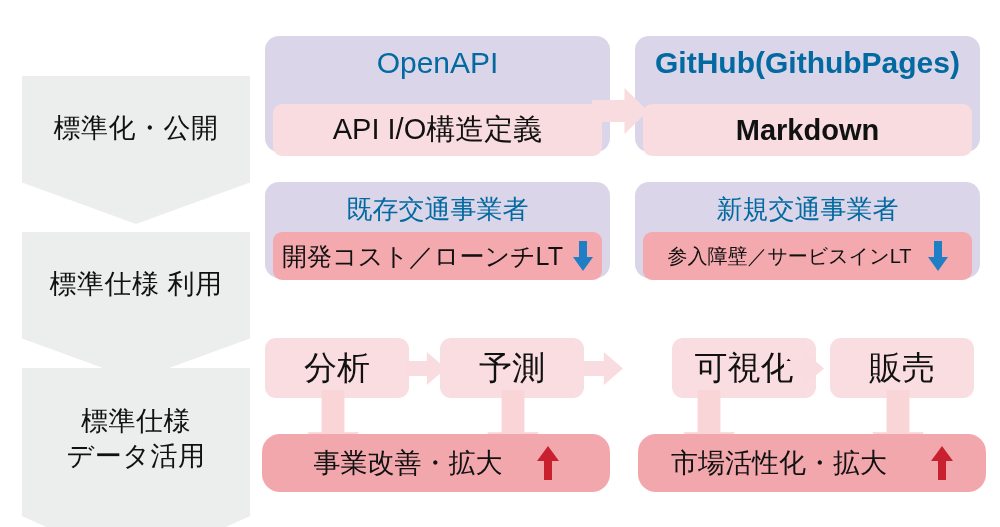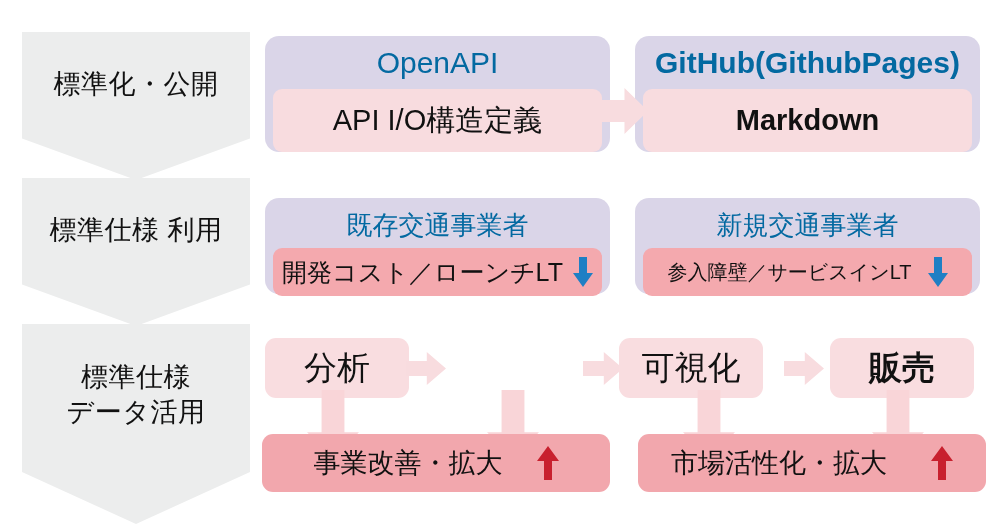--- a/index.html
+++ b/index.html
@@ -24,35 +24,36 @@
     left: 22px;
     width: 228px;
     background: #ECEDED;
     display: flex;
     align-items: flex-start;
     justify-content: center;
     color: #111111;
     text-align: center;
     line-height: 1.28;
     letter-spacing: 0.5px;
+    margin-top: 44px;
   }
   .stage-chevron .stage-label {
     display: block;
     width: 100%;
   }
   .chev-1 {
     top: 32px;
     height: 148px;
     clip-path: polygon(0 0, 100% 0, 100% 72%, 50% 100%, 0 72%);
     font-size: 27px;
     padding-top: 35px;
     box-sizing: border-box;
   }
   .chev-2 {
-    top: 178px;
+    top: 188px;
     height: 148px;
     clip-path: polygon(0 0, 100% 0, 100% 72%, 50% 100%, 0 72%);
     font-size: 27px;
     padding-top: 35px;
     box-sizing: border-box;
   }
   .chev-3 {
     top: 324px;
     height: 200px;
     clip-path: polygon(0 0, 100% 0, 100% 74%, 50% 100%, 0 74%);
@@ -88,26 +89,26 @@
   .inner-pill.light { background: #F8DCDF; }
   .inner-pill.mid   { background: #F4A9AE; }
 
   
   .r1 { top: 36px; height: 116px; }
   .r1-left  { left: 265px; width: 345px; }
   .r1-right { left: 635px; width: 345px; font-weight: bold; }
   .r1 .outer-title { top: 10px; font-size: 30px; }
   .r1 .inner-pill {
     left: 8px; right: 8px;
-    top: 53px; height: 63px;
+    top: 68px; height: 52px;
     font-size: 29px;
   }
 
   
-  .r2 { top: 182px; height: 96px; margin-top: 16px; }
+  .r2 { top: 182px; height: 96px; }
   .r2-left  { left: 265px; width: 345px; }
   .r2-right { left: 635px; width: 345px; text-decoration: underline; }
   .r2 .outer-title { top: 10px; font-size: 26px; }
   .r2 .inner-pill {
     left: 8px; right: 8px;
     top: 50px; height: 48px;
     font-size: 25px;
     justify-content: center;
     gap: 10px;
   }
@@ -151,22 +152,22 @@
     display: flex;
     align-items: center;
     justify-content: center;
     font-size: 33px;
     color: #111111;
     box-sizing: border-box;
     white-space: nowrap;
   }
   .fb-1 { left: 265px; width: 144px; }
   .fb-2 { left: 440px; width: 144px; }
-  .fb-3 { left: 619px; width: 144px; align-items: center; }
-  .fb-4 { left: 830px; width: 144px; font-weight: bold; }
+  .fb-3 { left: 672px; width: 144px; align-items: center; }
+  .fb-4 { left: 830px; width: 144px; }
 
   .flow-arrow {
     position: absolute;
     top: 352px;
     width: 40px;
     height: 33px;
     background: #F8DCDF;
     clip-path: polygon(0 27%, 52% 27%, 52% 0, 100% 50%, 52% 100%, 52% 73%, 0 73%);
   }
   .fa-1 { left: 406px; }
@@ -183,21 +184,21 @@
   .da-1 { left: 307px; top: 390px; }
   .da-2 { left: 487px; top: 390px; }
   .da-3 { left: 683px; top: 390px; }
   .da-4 { left: 872px; top: 390px; }
 
   .result-bar {
     position: absolute;
     top: 434px;
     height: 58px;
     background: #F2A7AD;
-    border-radius: 11px;
+    border-radius: 18px;
     display: flex;
     align-items: center;
     justify-content: center;
     font-size: 27px;
     color: #111111;
     box-sizing: border-box;
     white-space: nowrap;
     gap: 34px;
   }
   .rb-left  { left: 262px; width: 348px; }
@@ -259,20 +260,23 @@
         </svg>
       </span>
     </div>
   </div>
 
   <div class="flow-box fb-1">
     <span>分析</span>
   </div>
   <div class="flow-arrow fa-1"></div>
 
+  <div class="flow-box fb-2">
+    <span>予測</span>
+  </div>
   <div class="flow-arrow fa-2"></div>
 
   <div class="flow-box fb-3">
     <span>可視化</span>
   </div>
   <div class="flow-arrow fa-3"></div>
 
   <div class="flow-box fb-4">
     <span>販売</span>
   </div>

